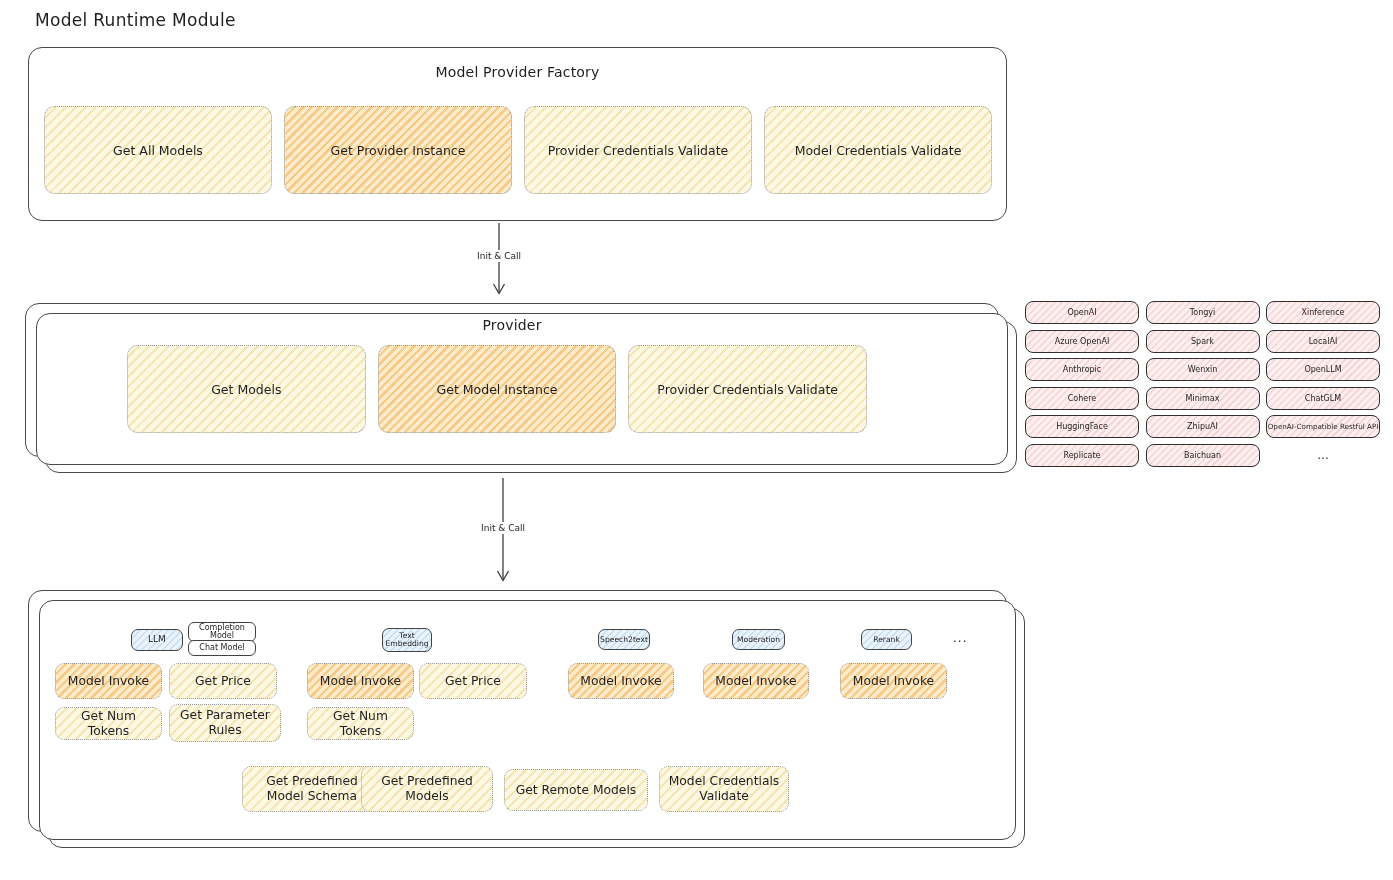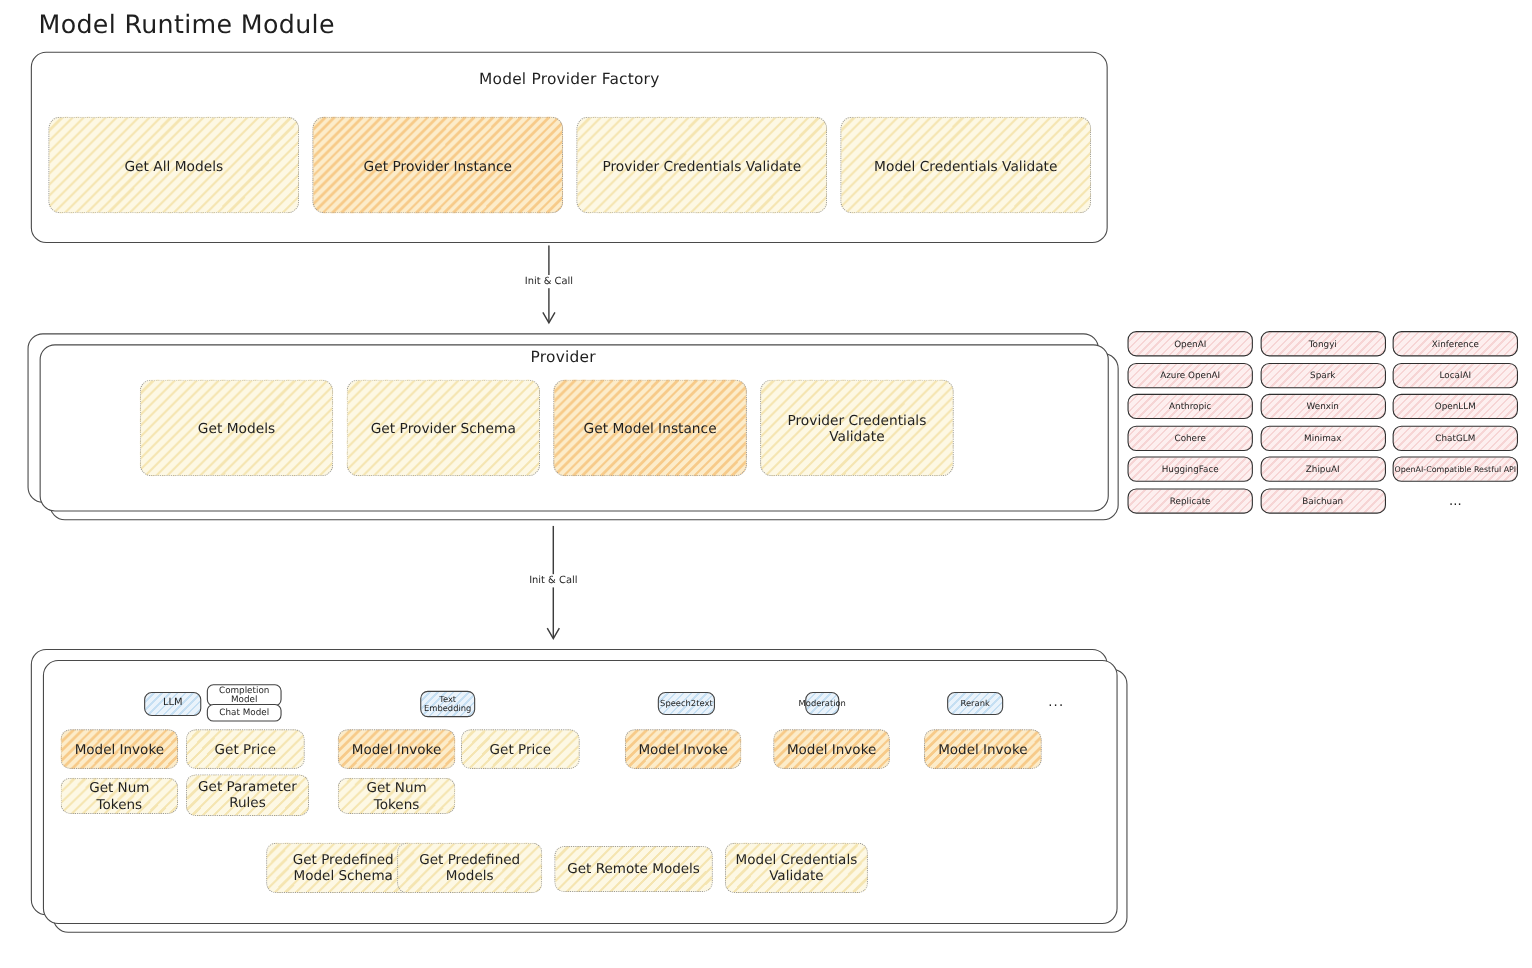--- a/index.html
+++ b/index.html
@@ -59,21 +59,21 @@
   .tag.blue.llm{font-size:9px;}
   .tag.white{background:#fff;font-size:8px;border-radius:6px;}
   
   .arrow{position:absolute;}
   .arrow svg{display:block;}
   .arrow-label{
     position:absolute;left:50%;transform:translateX(-50%);
     background:#fff;padding:1px 3px;font-size:9px;white-space:nowrap;
   }
   .dots{position:absolute;font-size:12px;letter-spacing:1px;}
-  #page-title{position:absolute;left:35px;top:10px;font-size:23px;font-weight:500;letter-spacing:.3px;}
+  #page-title{position:absolute;left:35px;top:10px;font-size:17px;font-weight:500;letter-spacing:.3px;}
 </style>
 </head>
 <body>
 
 <div id="canvas">
 
   <div id="page-title">Model Runtime Module</div>
 
   <div class="panel" style="left:28px;top:47px;width:957px;height:172px;">
     <div class="panel-title" style="top:16px;">Model Provider Factory</div>
@@ -90,21 +90,20 @@
       <line x1="10" y1="0" x2="10" y2="70" stroke="#3d3d3d" stroke-width="1.3"></line>
       <path d="M4.5 61 L10 70.5 L15.5 61" fill="none" stroke="#3d3d3d" stroke-width="1.3"></path>
     </svg>
     <div class="arrow-label" style="top:27px;">Init &amp; Call</div>
   </div>
 
   <div class="panel stack" style="left:25px;top:303px;width:952px;height:152px;">
     <div class="panel-title" style="top:13px;">Provider</div>
     <div class="row" style="position:absolute;left:101px;top:41px;width:740px;">
       <div class="opbox">Get Models</div>
-      <div class="opbox">Get Provider Schema</div>
       <div class="opbox orange">Get Model Instance</div>
       <div class="opbox">Provider Credentials Validate</div>
     </div>
   </div>
 
   <div class="pgrid">
     <div class="pcell">OpenAI</div>
     <div class="pcell">Tongyi</div>
     <div class="pcell">Xinference</div>
     <div class="pcell">Azure OpenAI</div>
@@ -132,21 +131,21 @@
     <div class="arrow-label" style="top:44px;">Init &amp; Call</div>
   </div>
 
   <div class="panel stack" style="left:28px;top:590px;width:957px;height:240px;">
 
     <div class="tag blue llm" style="left:102px;top:38px;width:52px;height:22px;">LLM</div>
     <div class="tag white" style="left:159px;top:31px;width:68px;height:20px;">Completion Model</div>
     <div class="tag white" style="left:159px;top:49px;width:68px;height:16px;">Chat Model</div>
     <div class="tag blue" style="left:353px;top:37px;width:50px;height:24px;padding:1px 6px;">Text Embedding</div>
     <div class="tag blue" style="left:569px;top:38px;width:52px;height:21px;">Speech2text</div>
-    <div class="tag blue" style="left:703px;top:38px;width:31px;height:21px;">Moderation</div>
+    <div class="tag blue" style="left:703px;top:38px;width:53px;height:21px;">Moderation</div>
     <div class="tag blue" style="left:832px;top:38px;width:51px;height:21px;">Rerank</div>
     <div class="dots" style="left:924px;top:40px;">...</div>
 
     <div class="opbox orange small abs" style="left:26px;top:72px;width:107px;height:36px;">Model Invoke</div>
     <div class="opbox small abs" style="left:140px;top:72px;width:108px;height:36px;">Get Price</div>
     <div class="opbox orange small abs" style="left:278px;top:72px;width:107px;height:36px;">Model Invoke</div>
     <div class="opbox small abs" style="left:390px;top:72px;width:108px;height:36px;">Get Price</div>
     <div class="opbox orange small abs" style="left:539px;top:72px;width:106px;height:36px;">Model Invoke</div>
     <div class="opbox orange small abs" style="left:674px;top:72px;width:106px;height:36px;">Model Invoke</div>
     <div class="opbox orange small abs" style="left:811px;top:72px;width:107px;height:36px;">Model Invoke</div>

